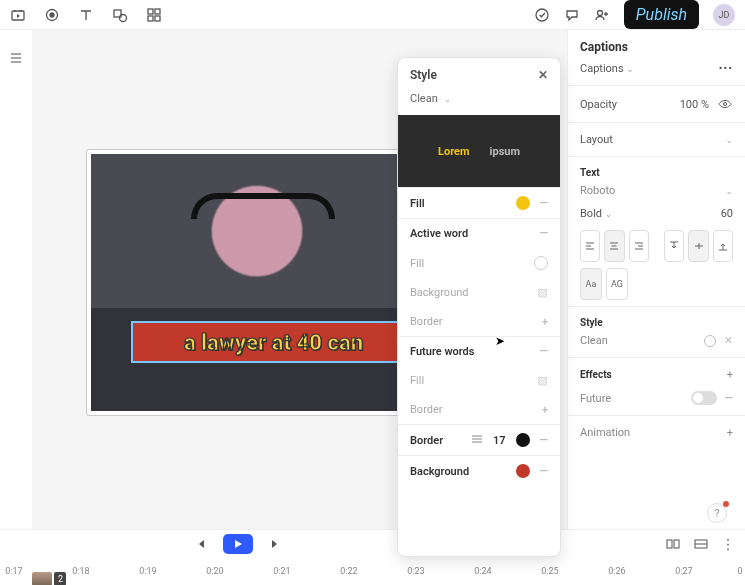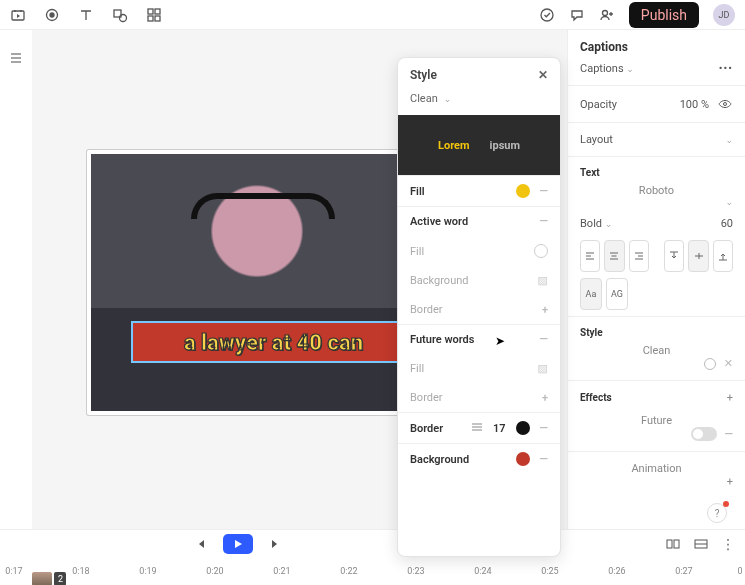--- a/index.html
+++ b/index.html
@@ -3,21 +3,21 @@
 <meta charset="utf-8">
 <style>
   * { margin:0; padding:0; box-sizing:border-box; font-family:-apple-system,BlinkMacSystemFont,"Segoe UI",Roboto,sans-serif; }
   body { width:745px; height:585px; background:#fff; overflow:hidden; position:relative; }
 
   
   .topbar { height:30px; display:flex; align-items:center; padding:0 10px; border-bottom:1px solid #eee; }
   .topbar .left { display:flex; gap:18px; align-items:center; }
   .topbar .right { margin-left:auto; display:flex; gap:14px; align-items:center; }
   .icon { width:16px; height:16px; display:inline-flex; align-items:center; justify-content:center; color:#555; }
-  .publish-btn { background:#111; color:#fca5a5; padding:5px 12px; border-radius:6px; font-size:14px; cursor:pointer; }
+  .publish-btn { background:#111; color:#7dd3fc; padding:5px 12px; border-radius:6px; font-size:16px; cursor:pointer;font-style:italic; }
   .avatar { width:22px; height:22px; border-radius:50%; background:#d8d3e8; display:flex; align-items:center; justify-content:center; font-size:9px; color:#555; }
 
   
   .main { position:absolute; top:30px; bottom:46px; left:0; right:0; display:flex; }
   .left-rail { width:32px; display:flex; justify-content:center; padding-top:20px; }
   .canvas-area { flex:1; background:#f5f5f5; position:relative; overflow:hidden; }
   .right-panel { width:178px; border-left:1px solid #eee; padding:10px 12px; overflow:auto; font-size:11px; color:#444; }
 
   
   .video-frame { position:absolute; left:55px; top:120px; width:340px; height:265px; background:#223; border:4px solid #fff; box-shadow:0 0 0 1px #ccc; border-radius:2px; overflow:hidden; }
@@ -26,41 +26,41 @@
     linear-gradient(#4a4a52 0 60%, #32323a 60%); position:relative; }
   .video-mock::after { content:""; position:absolute; left:30%; top:15%; width:40%; height:8%; border-radius:40px 40px 0 0; border:6px solid #111; border-bottom:none; }
   .caption-box { position:absolute; left:40px; bottom:48px; width:285px; height:42px; background:#c0392b; border:2px solid #78c7ff; display:flex; align-items:center; justify-content:center; padding:0 6px; }
   .caption-box span { font-weight:900; font-size:22px; color:#f7d24b; -webkit-text-stroke:1.2px #333; text-shadow:1px 1px 0 #333; }
 
   
   .style-panel { position:absolute; left:397px; top:57px; width:164px; height:500px; background:#fff; border:1px solid #e3e3e3; border-radius:8px; box-shadow:0 4px 16px rgba(0,0,0,.12); font-size:11px; color:#444; overflow:hidden; z-index:50; }
   .style-panel .head { display:flex; align-items:center; padding:10px 12px 4px; font-weight:600; font-size:12px; }
   .style-panel .head .close { margin-left:auto; cursor:pointer; color:#666; }
   .style-panel .sel { padding:6px 12px 10px; font-size:11px; color:#666; display:flex; align-items:center; gap:6px; cursor:pointer; }
-  .preview { background:#2c2c2c; height:60px; display:flex; align-items:center; justify-content:center; gap:4px; font-size:11px; font-weight:700; }
+  .preview { background:#2c2c2c; height:72px; display:flex; align-items:center; justify-content:center; gap:4px; font-size:11px; font-weight:700; }
   .preview .w1 { color:#f1c40f; } .preview .w2 { color:#bbb;padding-left:16px; }
   .sect { border-top:1px solid #eee; }
   .row { display:flex; align-items:center; padding:8px 12px; font-size:11px; }
   .row.main-row { font-weight:600; color:#333; }
   .row .rctrl { margin-left:auto; display:flex; align-items:center; gap:10px; }
   .row.sub { color:#aaa; }
   .swatch { width:14px; height:14px; border-radius:50%; }
   .sw-yellow { background:#f1c40f; }
   .sw-red { background:#c0392b; }
   .sw-empty { border:1px solid #ccc; }
   .sw-black { background:#111; }
   .dash { color:#bbb; font-weight:600; }
   .plus { color:#bbb; font-weight:600; }
 
   
   .rp-title { font-size:12px; font-weight:700; color:#333; margin-bottom:8px; }
   .rp-row { display:flex; align-items:center; margin-bottom:10px; font-size:11px; color:#555; }
   .rp-row .rctrl { margin-left:auto; display:flex; align-items:center; gap:8px; }
   .rp-head { font-size:10px; font-weight:700; margin:10px 0 6px; color:#333; }
-  .rp-sub { color:#888;flex-direction:column; }
+  .rp-sub { color:#888; }
   .chev { color:#aaa; font-size:9px; }
   .seg { display:flex; gap:4px; margin:6px 0; }
   .seg .btn { width:22px; height:32px; border:1px solid #ddd; border-radius:4px; display:flex; align-items:center; justify-content:center; font-size:9px; color:#666; cursor:pointer; }
   .seg .btn.active { background:#f2f2f2; }
   .toggle { width:26px; height:14px; border-radius:8px; background:#ddd; position:relative; cursor:pointer; }
   .toggle::after { content:""; position:absolute; width:10px; height:10px; border-radius:50%; background:#fff; top:2px; left:2px; }
   .circle-outline { width:12px; height:12px; border:1px solid #bbb; border-radius:50%; }
   .more-dots { cursor:pointer; color:#555; letter-spacing:1px; }
   .rp-sep { height:1px; background:#eee; margin:6px -12px 10px; }
   .help-dot { position:absolute; right:18px; bottom:62px; width:20px; height:20px; border-radius:50%; border:1px solid #ddd; display:flex; align-items:center; justify-content:center; font-size:10px; color:#888; background:#fff; }

